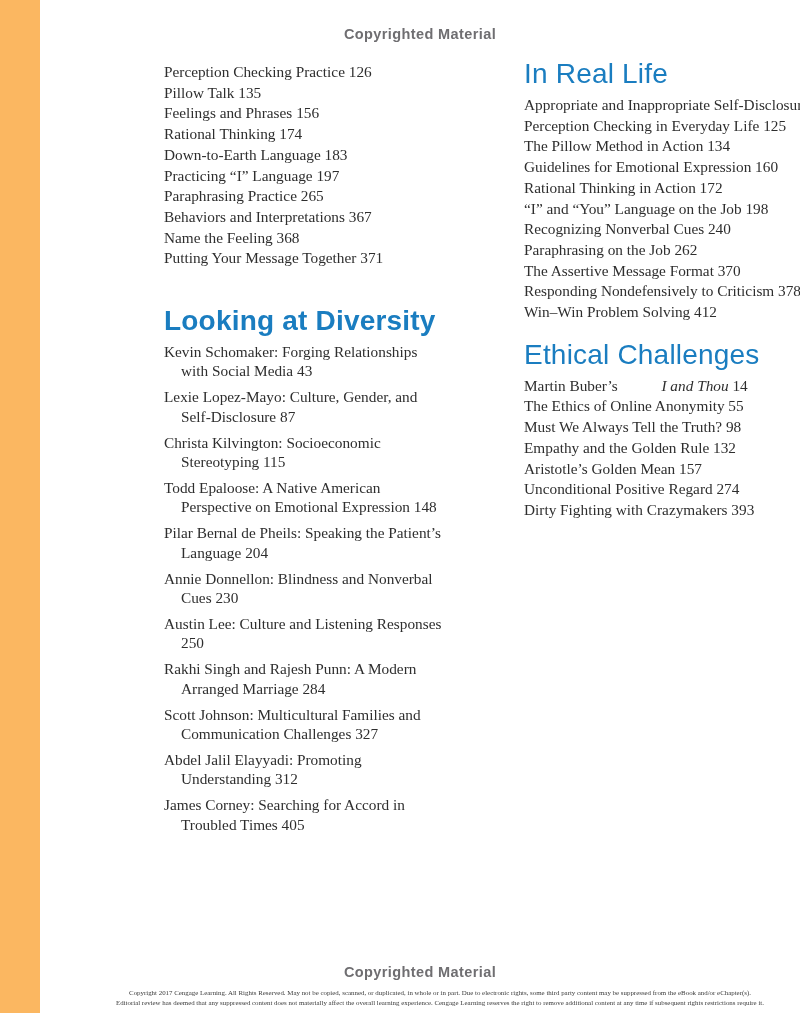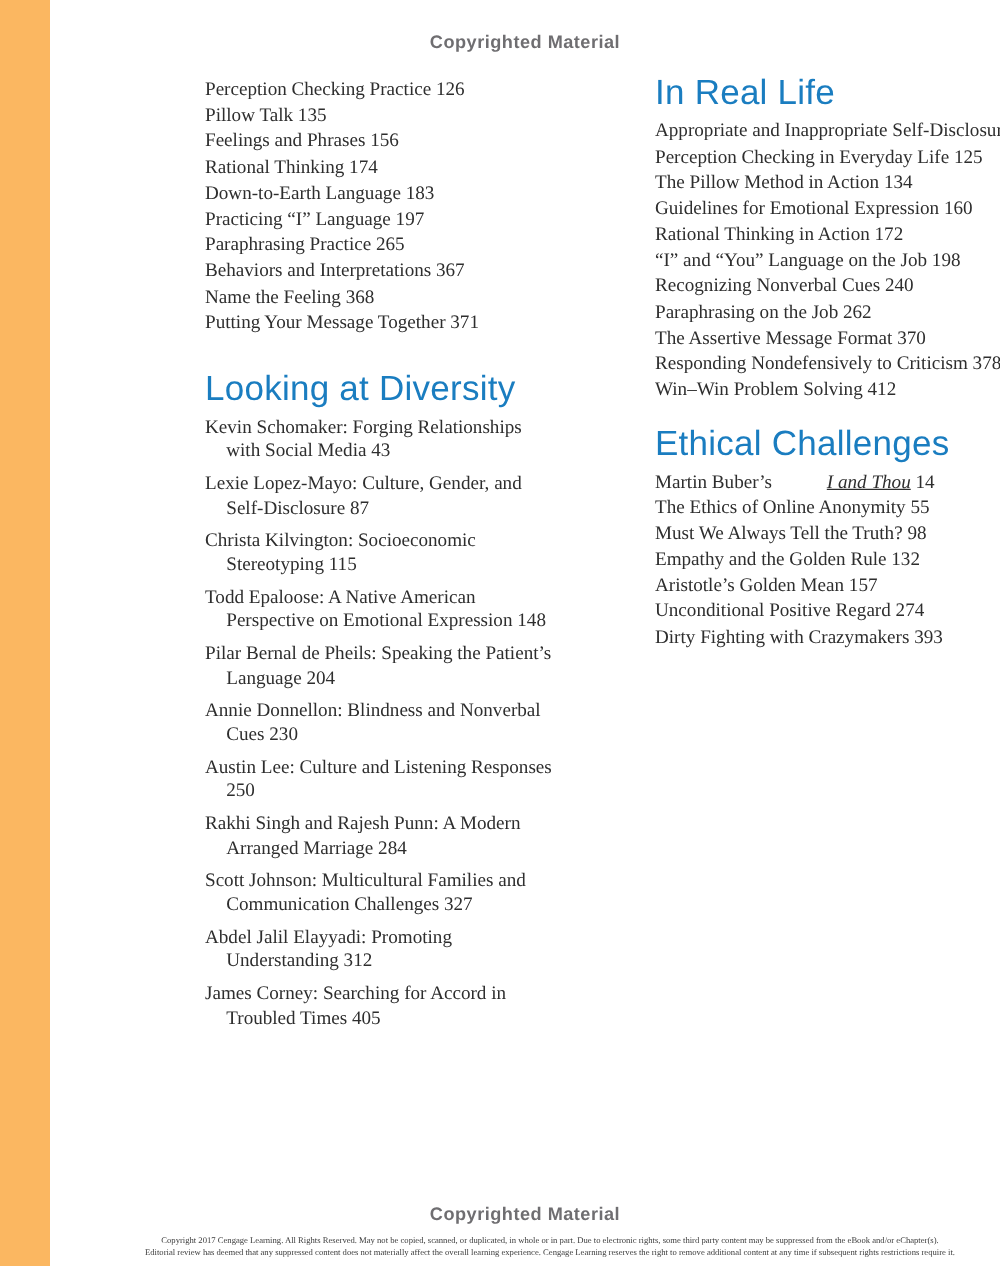--- a/index.html
+++ b/index.html
@@ -41,29 +41,29 @@
   .spaced-list .entry{
     font-size:15.3px;line-height:19.4px;margin-bottom:6.5px;
     padding-left:17px;text-indent:-17px;
   }
   h2.section-heading{
     font-family:"Liberation Sans","DejaVu Sans",sans-serif;
     font-weight:normal;color:var(--heading-blue);
     font-size:28px;line-height:24px;letter-spacing:.2px;
     margin:0 0 9px 0;
   }
-  .col-left h2.section-heading{margin-top:30px;}
+  .col-left h2.section-heading{margin-top:40px;font-weight:bold;}
   .col-right h2.section-heading.first{margin-top:0;}
   .col-right h2.section-heading.later{margin-top:20px;}
   .fine-print{
     position:absolute;left:0;top:988px;width:800px;text-align:center;
     font-size:6.9px;line-height:9.5px;color:var(--fineprint-gray);
     font-family:"Liberation Serif","DejaVu Serif",serif;
   }
-  .entry i{font-style:italic;text-decoration:underline;}
+  .entry i{font-style:italic;}
 </style>
 </head>
 <body>
 
 <div class="accent-bar"></div>
 
 <div class="banner top">Copyrighted Material</div>
 
 <div class="columns">
   <div class="col-left">

